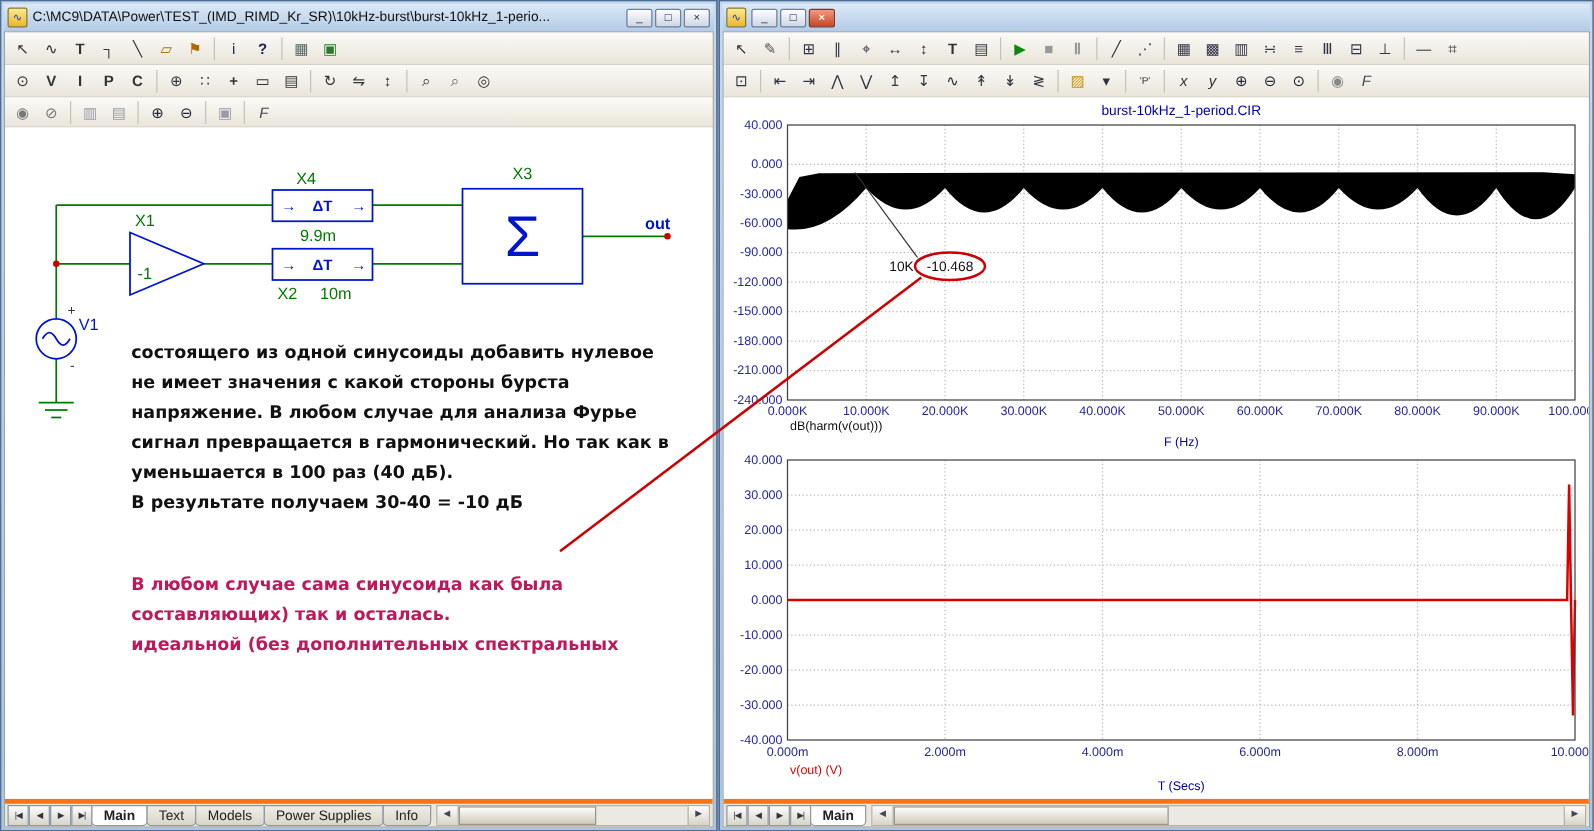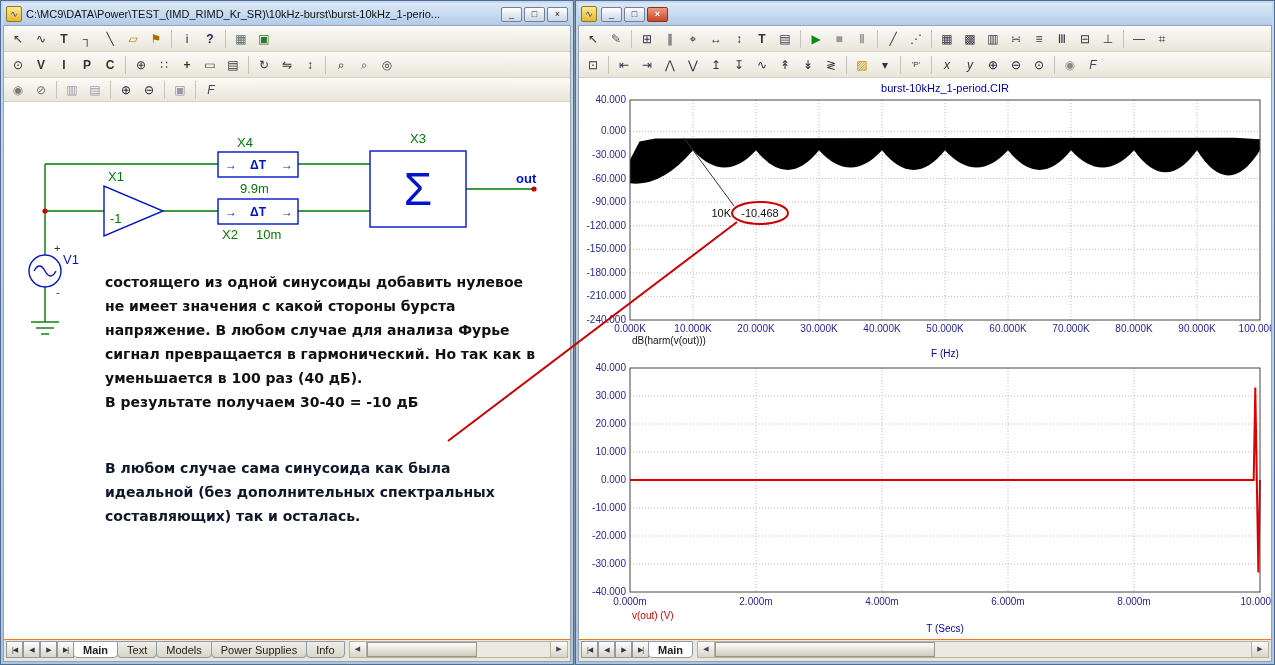--- a/index.html
+++ b/index.html
@@ -20,40 +20,40 @@
   .winbtn.close-red{background:linear-gradient(#f09a80,#c64526);color:#fff;border-color:#84351c;font-weight:bold}
   .win-body{flex:1;min-height:0;background:#f2f0ea;border:1px solid #98a2ae;display:flex;flex-direction:column}
   .toolbar{height:26px;box-sizing:border-box;flex:none;display:flex;align-items:center;padding:1px 3px;gap:1px;
            background:linear-gradient(#fbfaf7,#e9e5da);border-bottom:1px solid #d5d1c5}
   .toolbar.small{height:24px}
   .tbicon{width:20px;height:20px;flex:none;display:flex;align-items:center;justify-content:center;
           font-size:12px;color:#333;border:1px solid transparent;border-radius:2px}
   .tbsep{width:1px;height:18px;background:#c6c2b5;margin:0 3px;flex:none}
   .canvas{flex:1;min-height:0;position:relative;background:#ffffff;overflow:hidden}
   .tabbar{height:22px;box-sizing:border-box;flex:none;display:flex;align-items:flex-start;
-          background:#e9e6dd;border-top:1px solid #f97316;padding:1px 2px 0 2px}
+          background:#e9e6dd;border-top:4px solid #f97316;padding:1px 2px 0 2px}
   .navbtn{width:17px;height:17px;box-sizing:border-box;flex:none;border:1px solid #8f9aa8;
           background:linear-gradient(#fdfdfc,#d8d4c8);font-size:7px;text-align:center;
           line-height:15px;color:#334;letter-spacing:-1px}
   .tab{height:17px;box-sizing:border-box;padding:0 9px;display:flex;align-items:center;font-size:11px;
        color:#222;background:linear-gradient(#efede6,#d9d5c8);border:1px solid #8f9aa8;margin-left:-1px;
        border-radius:0 0 4px 4px;white-space:nowrap}
   .tab.active{background:#fff;font-weight:bold;z-index:2}
   .hscroll{flex:1;height:17px;margin-left:4px;background:#ece9e2;border:1px solid #b5b1a4;
            box-sizing:border-box;display:flex;align-items:stretch;overflow:hidden}
   .hs-btn{width:16px;flex:none;background:linear-gradient(#fcfcfb,#d8d4c8);border-right:1px solid #b5b1a4;
           font-size:7px;line-height:14px;text-align:center;color:#445}
   .hs-btn.right{border-right:none;border-left:1px solid #b5b1a4}
   .hs-track{flex:1;position:relative}
   .hs-thumb{position:absolute;top:0;bottom:0;width:110px;background:linear-gradient(#fdfdfd,#cfcaba);
             border:1px solid #9a968a;box-sizing:border-box}
   .note-line{height:24px;line-height:24px;white-space:nowrap;font-family:"DejaVu Sans",sans-serif;
              font-weight:bold;font-size:14px}
   #note-black{position:absolute;left:101px;top:168px;color:#111}
-  #note-red{position:absolute;left:101px;top:354px;color:#0f172a}
+  #note-red{position:absolute;left:101px;top:354px;color:#be185d}
   #schematic-svg{position:absolute;left:0;top:0}
   #schematic-svg text,#plots-svg text,#overlay-svg text{font-family:"Liberation Sans",sans-serif}
   .tg{fill:#007a00;font-size:13px}
   .tb{fill:#0014cc;font-size:13px}
   .tdel{fill:#0014cc;font-size:12px;font-weight:bold}
   .tsum{fill:#0014cc;font-size:46px}
   .tpm{fill:#333;font-size:11px}
   #plots-svg{position:absolute;left:0;top:0}
   #overlay-svg{position:absolute;left:0;top:0;z-index:60;pointer-events:none}
 </style>
@@ -172,22 +172,22 @@
       <div id="note-black">
           <div class="note-line">состоящего из одной синусоиды добавить нулевое</div>
           <div class="note-line">не имеет значения с какой стороны бурста</div>
           <div class="note-line">напряжение. В любом случае для анализа Фурье</div>
           <div class="note-line">сигнал превращается в гармонический. Но так как в</div>
           <div class="note-line">уменьшается в 100 раз (40 дБ).</div>
           <div class="note-line">В результате получаем 30-40 = -10 дБ</div>
         </div>
       <div id="note-red">
           <div class="note-line">В любом случае сама синусоида как была</div>
+          <div class="note-line">составляющих) так и осталась.</div>
           <div class="note-line">идеальной (без дополнительных спектральных</div>
-          <div class="note-line">составляющих) так и осталась.</div>
         </div>
     </div>
 
     <div class="tabbar">
       <span id="left-nav" style="display:flex">
           <span class="navbtn">|◀</span>
           <span class="navbtn">◀</span>
           <span class="navbtn">▶</span>
           <span class="navbtn">▶|</span>
         </span>

